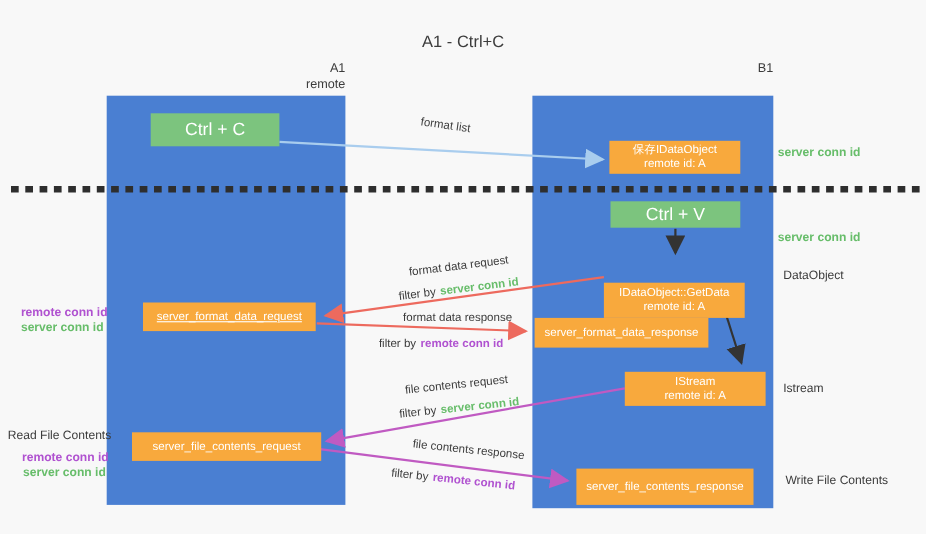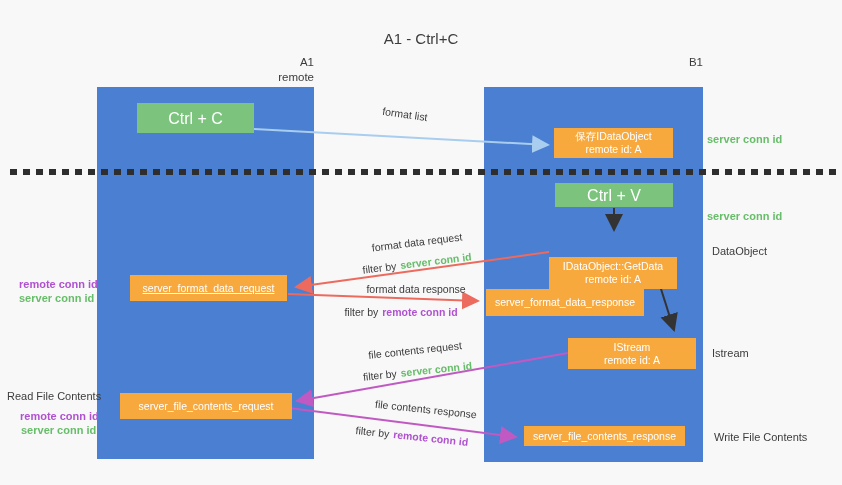--- a/index.html
+++ b/index.html
@@ -133,21 +133,21 @@
 
   <div class="node orange" style="left:568px;top:338px;width:128px;height:31px;">
     <div>IStream</div>
     <div>remote id: A</div>
   </div>
 
   <div class="node orange" style="left:120px;top:393px;width:172px;height:26px;">
     <div>server_file_contents_request</div>
   </div>
 
-  <div class="node orange" style="left:524px;top:426px;width:161px;height:20px;">
+  <div class="node orange" style="left:524px;top:426px;width:161px;height:33px;">
     <div>server_file_contents_response</div>
   </div>
 
   <div class="edge-label" style="left:370px;top:108px;width:70px;transform:rotate(8deg);">format list</div>
 
   <div class="edge-label" style="left:362px;top:236px;width:110px;transform:rotate(-7deg);">format data request</div>
 
   <div class="edge-label" style="left:352px;top:257px;width:130px;transform:rotate(-7deg);">
     <span class="pad">filter by</span><span class="green-text">server conn id</span>
   </div>

